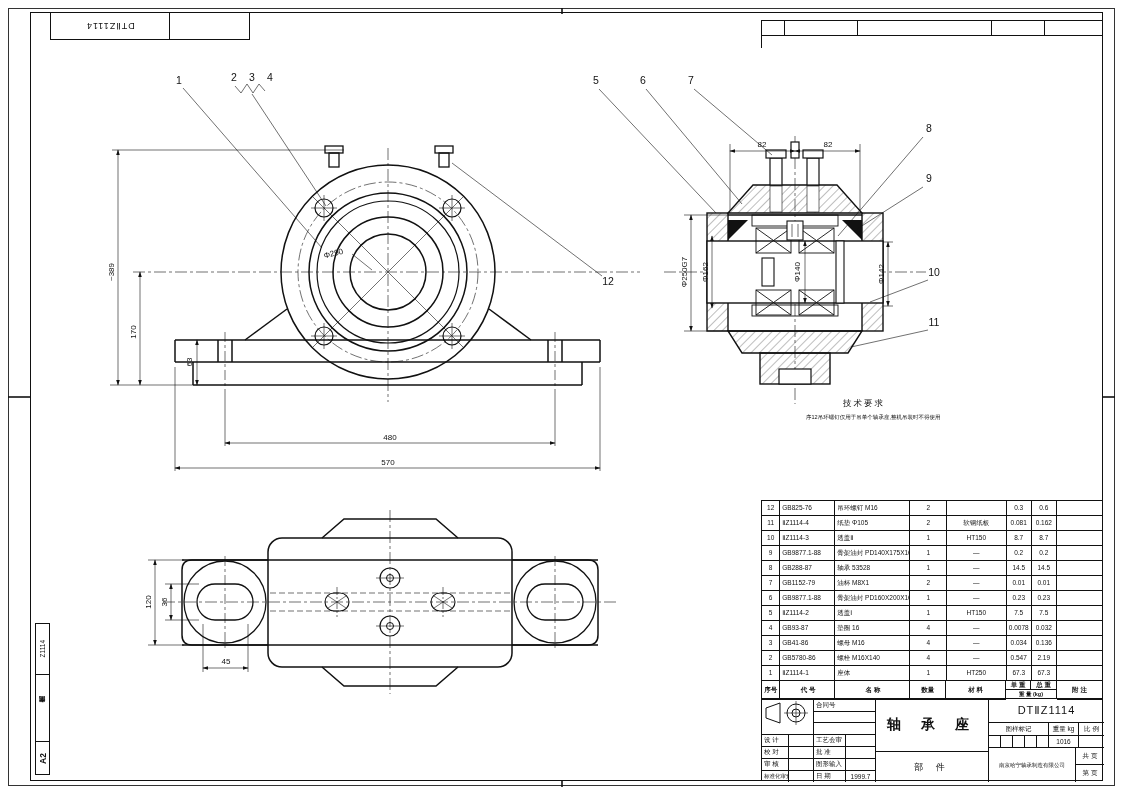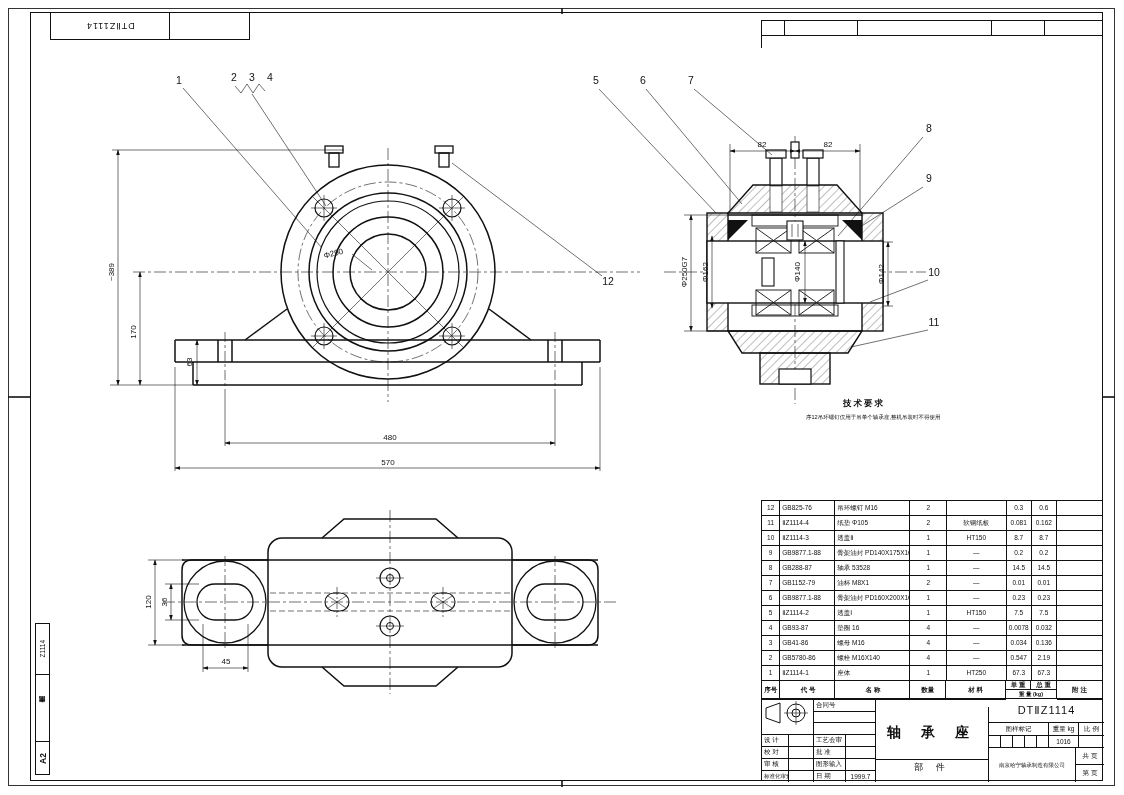--- a/index.html
+++ b/index.html
@@ -45,21 +45,21 @@
   
   .tb{left:761px;top:698px;width:342px;height:83px;border:1.4px solid #111;font-size:6.5px;}
   .tb .cell{position:absolute;box-sizing:border-box;border-right:1px solid #111;border-bottom:1px solid #111;
             display:flex;align-items:center;justify-content:center;overflow:hidden;white-space:nowrap;}
   .tb .left{justify-content:flex-start;padding-left:2px;}
   .name-big{font-size:14px;letter-spacing:8px;font-weight:bold;}
   .type-mid{font-size:9px;letter-spacing:5px;}
   .code-big{font-size:11px;letter-spacing:1px;}
   .tiny{font-size:5.5px;}
   
-  .notes-title{left:843px;top:398px;font-size:8.5px;font-weight:bold;letter-spacing:2px;}
+  .notes-title{left:843px;top:398px;font-size:8.5px;font-weight:normal;letter-spacing:2px;}
   .notes-line{left:806px;top:413px;font-size:6px;transform:scale(.92);transform-origin:left top;white-space:nowrap;}
   svg{position:absolute;left:0;top:0;}
   svg text{fill:#111;stroke:none;font-family:"Liberation Sans",sans-serif;font-size:8px;}
   svg text.co{font-size:10.5px;}
 </style>
 </head>
 <body>
 
 <div id="sheet">
 
@@ -517,21 +517,21 @@
     <div class="cell" style="left:84px;top:48px;width:30px;height:12px;"></div>
     <div class="cell left" style="left:0;top:60px;width:27px;height:12px;">审 核</div>
     <div class="cell" style="left:27px;top:60px;width:25px;height:12px;"></div>
     <div class="cell left" style="left:52px;top:60px;width:32px;height:12px;">图形输入</div>
     <div class="cell" style="left:84px;top:60px;width:30px;height:12px;"></div>
     <div class="cell left tiny" style="left:0;top:72px;width:27px;height:11px;border-bottom:none;">标准化审查</div>
     <div class="cell" style="left:27px;top:72px;width:25px;height:11px;border-bottom:none;"></div>
     <div class="cell left" style="left:52px;top:72px;width:32px;height:11px;border-bottom:none;">日 期</div>
     <div class="cell" style="left:84px;top:72px;width:30px;height:11px;border-bottom:none;">1999.7</div>
 
-    <div class="cell name-big" style="left:114px;top:8px;width:113px;height:53px;">轴 承 座</div>
+    <div class="cell name-big" style="left:114px;top:0;width:113px;height:53px;">轴 承 座</div>
     <div class="cell type-mid" style="left:114px;top:53px;width:113px;height:30px;border-bottom:none;">部 件</div>
 
     <div class="cell code-big" style="left:227px;top:0;width:115px;height:24px;border-right:none;">DTⅡZ1114</div>
     <div class="cell" style="left:227px;top:24px;width:60px;height:13px;">图样标记</div>
     <div class="cell" style="left:287px;top:24px;width:30px;height:13px;">重量 kg</div>
     <div class="cell" style="left:317px;top:24px;width:25px;height:13px;border-right:none;">比 例</div>
     <div class="cell" style="left:227px;top:37px;width:12px;height:12px;"></div>
     <div class="cell" style="left:239px;top:37px;width:12px;height:12px;"></div>
     <div class="cell" style="left:251px;top:37px;width:12px;height:12px;"></div>
     <div class="cell" style="left:263px;top:37px;width:12px;height:12px;"></div>

